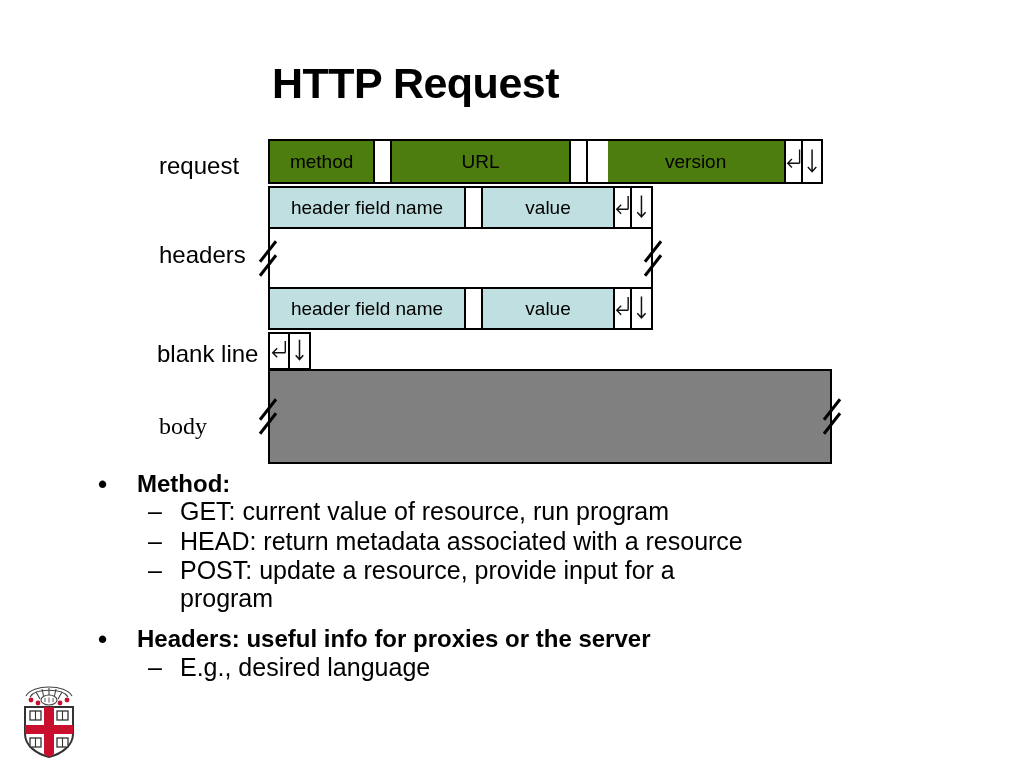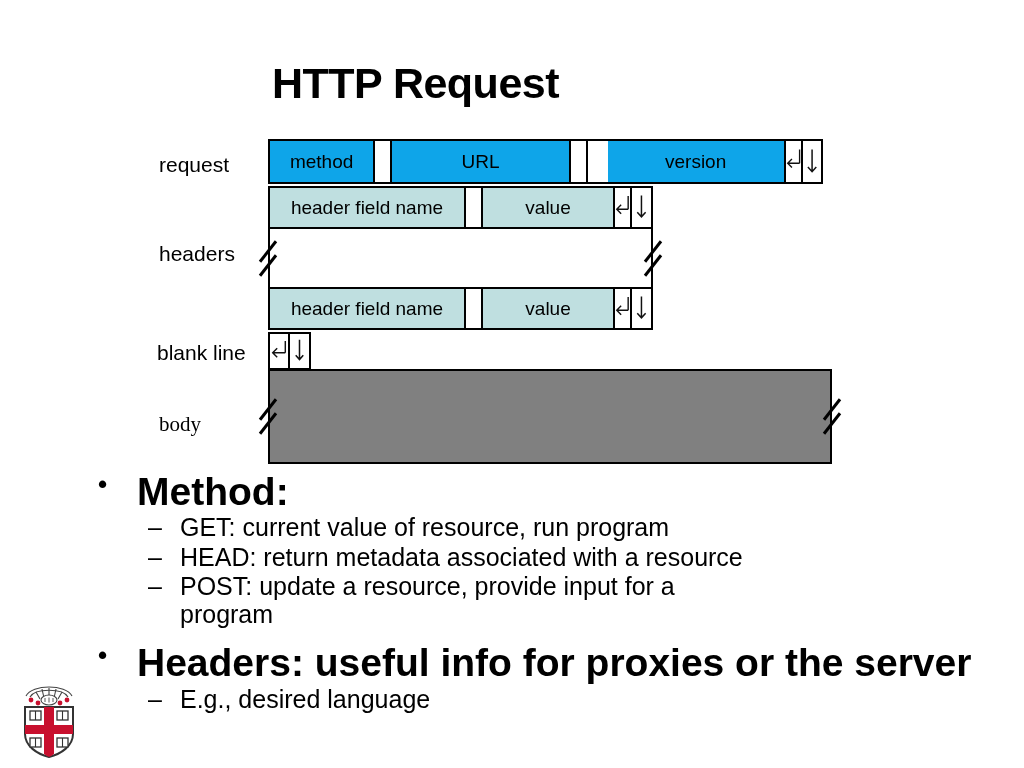--- a/index.html
+++ b/index.html
@@ -32,21 +32,21 @@
   
   #diagram {
     position: absolute;
     left: 0;
     top: 0;
     width: 1024px;
     height: 470px;
   }
   .row-label {
     position: absolute;
-    font-size: 21px;
+    font-size: 24px;
     line-height: 1;
     white-space: nowrap;
     text-align: right;
     right: auto;
   }
   .lbl-request   { left: 159px; top: 154px; }
   .lbl-headers   { left: 159px; top: 243px; text-align: center; }
   .lbl-blankline { left: 157px; top: 342px; }
   .lbl-body      { left: 159px; top: 414px; font-family: Liberation Serif, serif; }
 
@@ -62,21 +62,21 @@
     display: flex;
     align-items: center;
     justify-content: center;
     font-size: 19px;
     line-height: 1;
     border-right: 2px solid #000;
     position: relative;
     white-space: nowrap;
   }
   .cell:last-child { border-right: none; }
-  .c-red   { background: #0ea5e9; }
+  .c-red   { background: #4d7c0f; }
   .c-cyan  { background: #bfdfe0; }
   .c-white { background: #ffffff; }
   .ctrl {
     background: #ffffff;
     font-size: 17px;
     color: #111;
   }
 
   
   #row-request { left: 268px; top: 139px; width: 555px; height: 45px; }
@@ -146,21 +146,21 @@
 
   
   #bullets {
     position: absolute;
     left: 0;
     top: 465px;
     width: 1024px;
   }
   .b1 {
     position: relative;
-    font-size: 39px;
+    font-size: 24px;
     font-weight: bold;
     line-height: 1.06;
     padding-left: 137px;
     margin-top: 6px;
   }
   .b1::before {
     content: "\2022";
     position: absolute;
     left: 98px;
     font-size: 26px;

